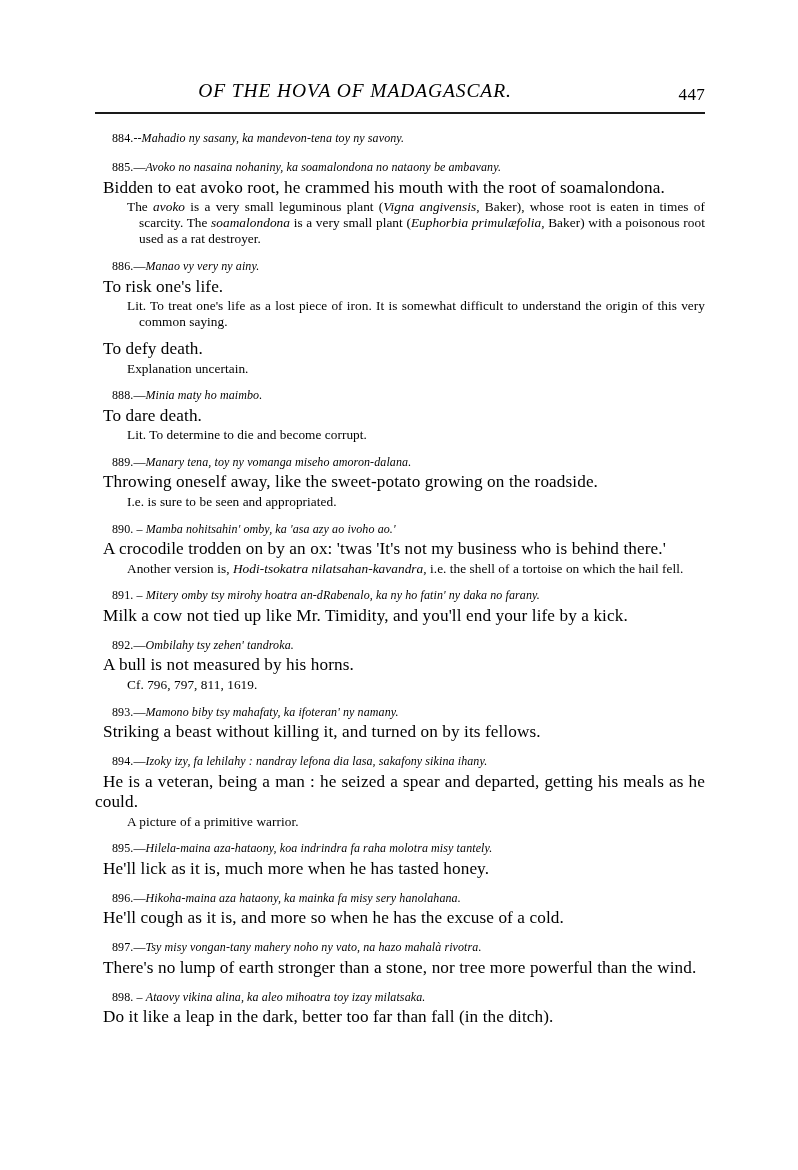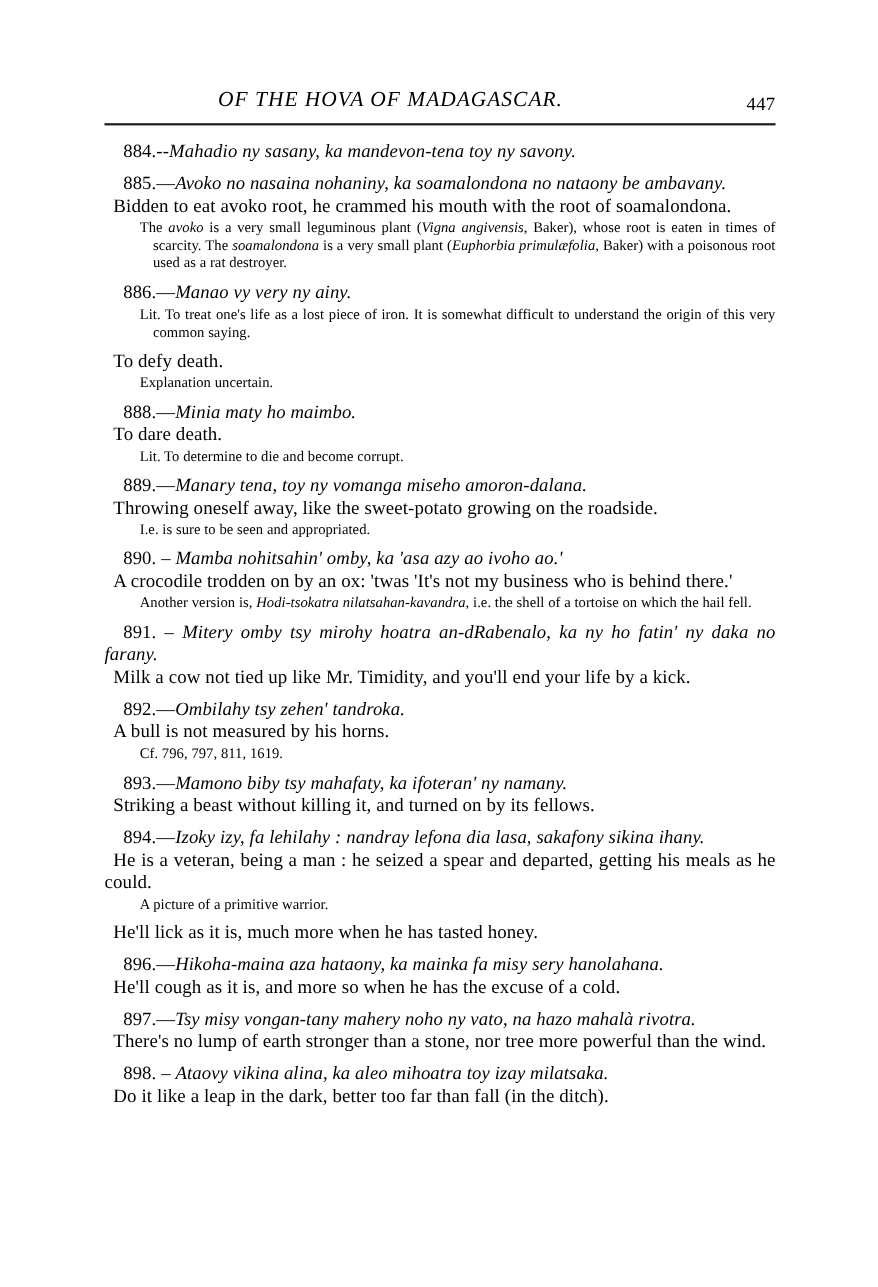--- a/index.html
+++ b/index.html
@@ -65,21 +65,21 @@
     width: 610px;
   }
 
   .entry {
     margin-bottom: 8.5px;
   }
 
   
   .proverb {
     font-style: italic;
-    font-size: 17px;
+    font-size: 12px;
     line-height: 20.5px;
     text-indent: 17px;
     text-align: justify;
     text-justify: inter-word;
     margin: 0;
     letter-spacing: 0.1px;
     font-family: Liberation Serif, serif;
   }
   .proverb .num {
     font-style: normal;
@@ -133,20 +133,21 @@
       <div class="entry">
         <p class="proverb"><span class="num">884.--</span><span>Mahadio ny sasany, ka mandevon-tena toy ny savony.</span></p>
       </div>
       <div class="entry">
         <p class="proverb"><span class="num">885.—</span><span>Avoko no nasaina nohaniny, ka soamalondona no nataony be ambavany.</span></p>
         <p class="translation">Bidden to eat avoko root, he crammed his mouth with the root of soamalondona.</p>
         <p class="note">The <i>avoko</i> is a very small leguminous plant (<i>Vigna angivensis</i>, Baker), whose root is eaten in times of scarcity. The <i>soamalondona</i> is a very small plant (<i>Euphorbia primulæfolia</i>, Baker) with a poisonous root used as a rat destroyer.</p>
       </div>
       <div class="entry">
         <p class="proverb"><span class="num">886.—</span><span>Manao vy very ny ainy.</span></p>
+        <p class="translation nojust">To risk one's life.</p>
         <p class="note">Lit. To treat one's life as a lost piece of iron. It is somewhat difficult to understand the origin of this very common saying.</p>
       </div>
       <div class="entry">
         <p class="translation nojust">To defy death.</p>
         <p class="note nojust">Explanation uncertain.</p>
       </div>
       <div class="entry">
         <p class="proverb"><span class="num">888.—</span><span>Minia maty ho maimbo.</span></p>
         <p class="translation nojust">To dare death.</p>
         <p class="note nojust">Lit. To determine to die and become corrupt.</p>
@@ -173,20 +174,21 @@
       <div class="entry">
         <p class="proverb"><span class="num">893.—</span><span>Mamono biby tsy mahafaty, ka ifoteran' ny namany.</span></p>
         <p class="translation nojust">Striking a beast without killing it, and turned on by its fellows.</p>
       </div>
       <div class="entry">
         <p class="proverb"><span class="num">894.—</span><span>Izoky izy, fa lehilahy : nandray lefona dia lasa, sakafony sikina ihany.</span></p>
         <p class="translation">He is a veteran, being a man : he seized a spear and departed, getting his meals as he could.</p>
         <p class="note nojust">A picture of a primitive warrior.</p>
       </div>
       <div class="entry">
+        <p class="proverb"><span class="num">895.—</span><span>Hilela-maina aza-hataony, koa indrindra fa raha molotra misy tantely.</span></p>
         <p class="translation nojust">He'll lick as it is, much more when he has tasted honey.</p>
       </div>
       <div class="entry">
         <p class="proverb"><span class="num">896.—</span><span>Hikoha-maina aza hataony, ka mainka fa misy sery hanolahana.</span></p>
         <p class="translation nojust">He'll cough as it is, and more so when he has the excuse of a cold.</p>
       </div>
       <div class="entry">
         <p class="proverb"><span class="num">897.—</span><span>Tsy misy vongan-tany mahery noho ny vato, na hazo mahalà rivotra.</span></p>
         <p class="translation">There's no lump of earth stronger than a stone, nor tree more powerful than the wind.</p>
       </div>

